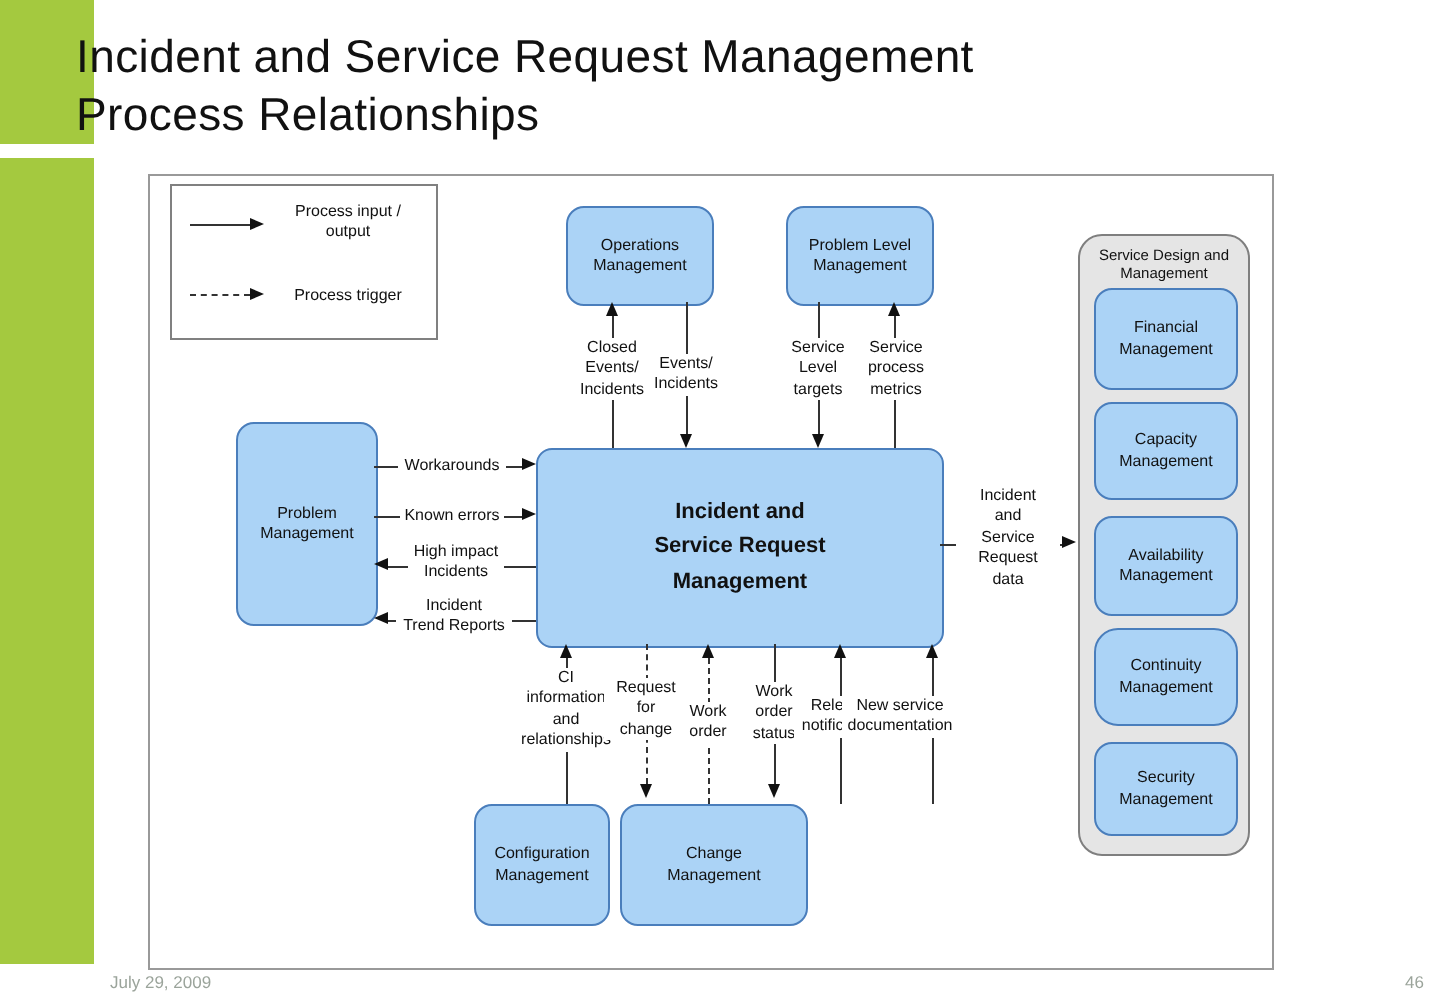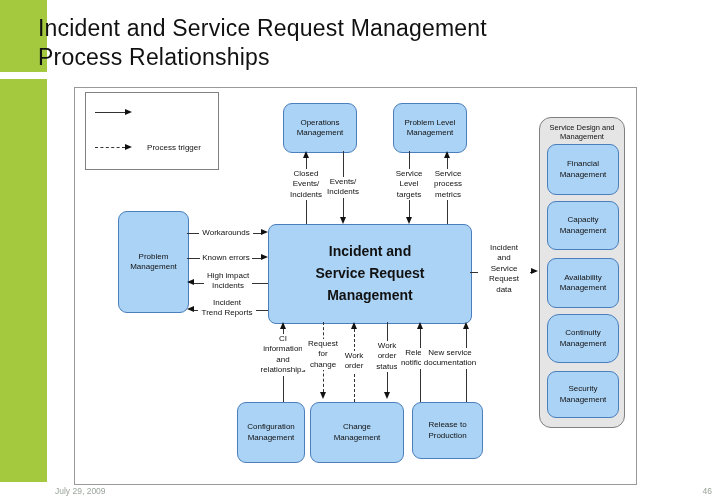--- a/index.html
+++ b/index.html
@@ -20,21 +20,21 @@
   
   .canvas{position:absolute;left:74px;top:87px;width:561px;height:396px;border:1px solid #999;background:#fff;}
   
   .legend{position:absolute;left:85px;top:92px;width:132px;height:76px;border:1px solid #808080;background:#fff;}
   
   .node{
     position:absolute;background:#abd3f6;border:1px solid #4a7ebc;border-radius:9px;
     display:flex;align-items:center;justify-content:center;text-align:center;
     font-size:8px;line-height:1.3;white-space:pre-line;color:#111;
   }
-  .node.big{font-weight:bold;font-size:14px;line-height:1.55;border-radius:8px;}
+  .node.big{font-weight:bold;font-size:11px;line-height:1.55;border-radius:8px;}
   .panel{
     position:absolute;left:539px;top:117px;width:86px;height:311px;
     background:#e5e5e5;border:1.5px solid #7f7f7f;border-radius:12px;box-sizing:border-box;
   }
   .panel-title{
     position:absolute;left:0;top:5px;width:100%;text-align:center;
     font-size:7.5px;line-height:1.25;white-space:pre-line;color:#111;
   }
   .panel .node{left:7px;width:70px;}
   
@@ -65,41 +65,41 @@
   <div class="bar main"></div>
 
   <div class="title">Incident and Service Request Management
 Process Relationships</div>
 
   <div class="canvas"></div>
 
   <div class="legend"></div>
   <div class="hline" style="left:95px;top:112px;width:30px;"></div>
   <div class="a-right" style="left:125px;top:109px;"></div>
+  <div class="leg-lbl" style="left:136px;top:101px;width:76px;">Process input /
+output</div>
   <div class="hdash" style="left:95px;top:147px;width:30px;"></div>
   <div class="a-right" style="left:125px;top:144px;"></div>
   <div class="leg-lbl" style="left:136px;top:143px;width:76px;">Process trigger</div>
 
   <div class="node" style="left:283px;top:103px;width:72px;height:48px;">Operations
 Management</div>
   <div class="node" style="left:393px;top:103px;width:72px;height:48px;">Problem Level
 Management</div>
 
   <div class="node" style="left:118px;top:211px;width:69px;height:100px;">Problem
 Management</div>
   <div class="node big" style="left:268px;top:224px;width:202px;height:98px;">Incident and
 Service Request
 Management</div>
 
   <div class="node" style="left:237px;top:402px;width:66px;height:59px;">Configuration
 Management</div>
   <div class="node" style="left:310px;top:402px;width:92px;height:59px;">Change
 Management</div>
-  <div class="node" style="left:412px;top:402px;width:69px;height:55px;">Release to
-Production</div>
 
   <div class="panel">
     <div class="panel-title">Service Design and
 Management</div>
     <div class="node" style="top:26px;height:49px;">Financial
 Management</div>
     <div class="node" style="top:83px;height:47px;">Capacity
 Management</div>
     <div class="node" style="top:140px;height:48px;">Availability
 Management</div>

